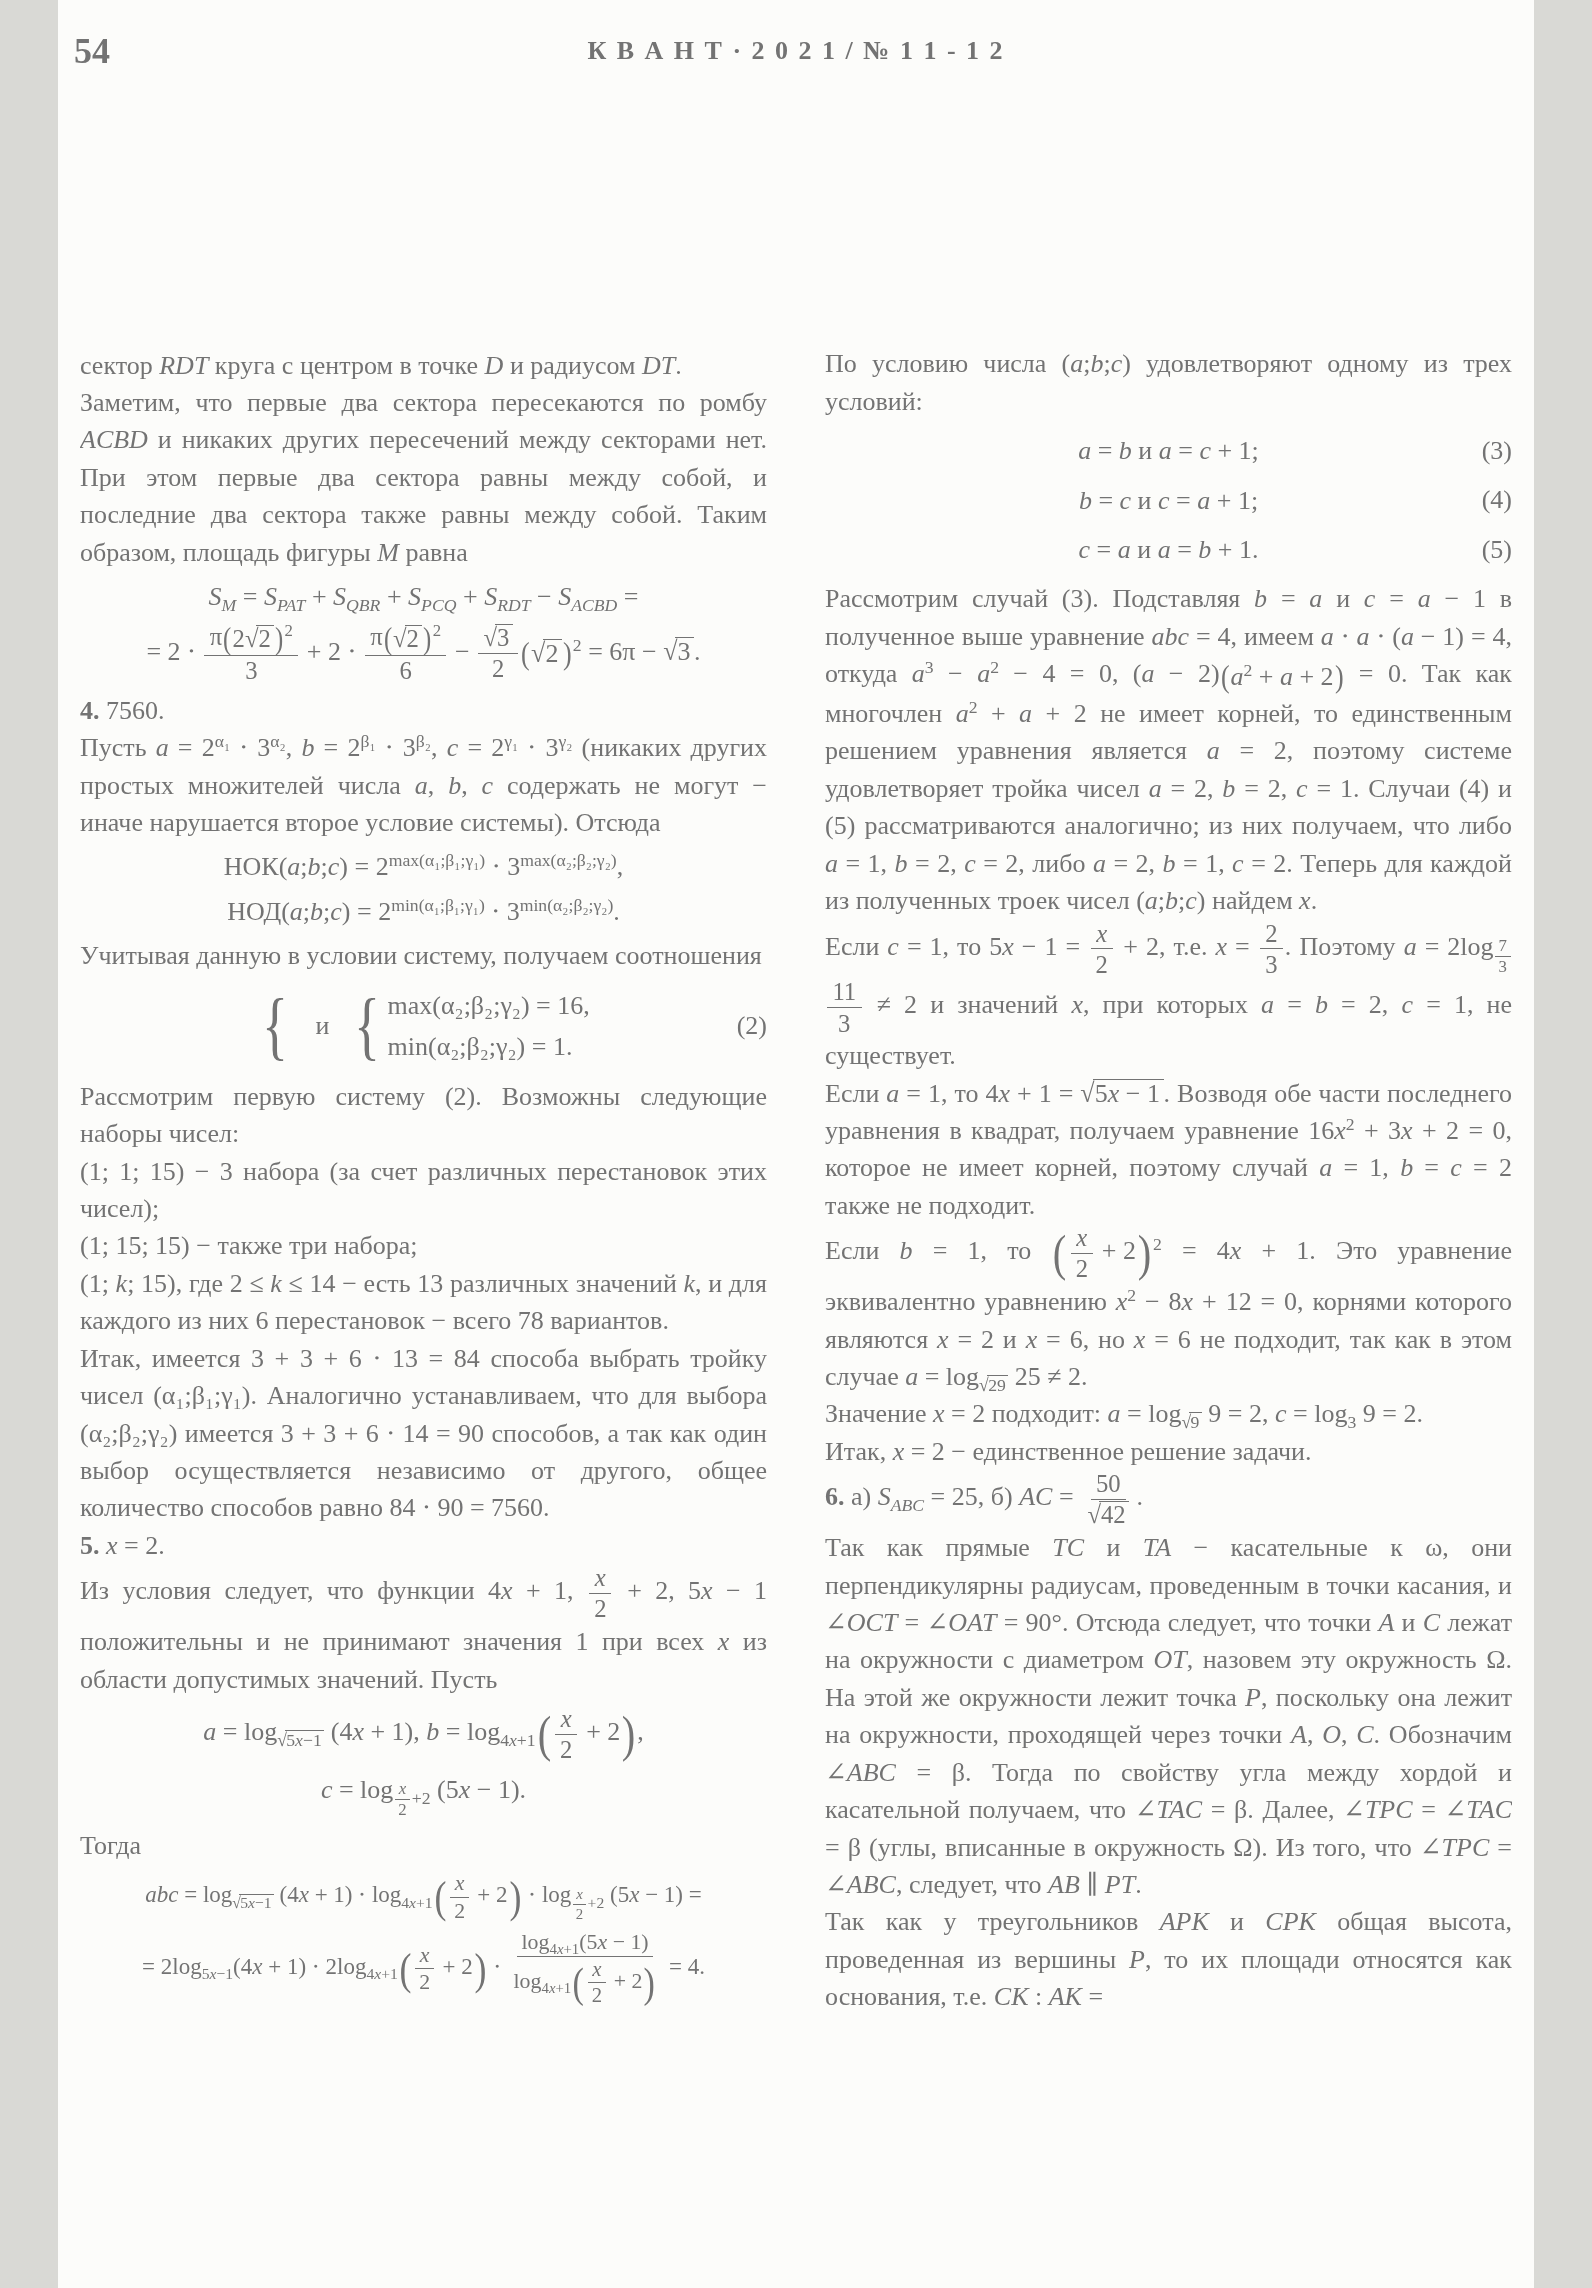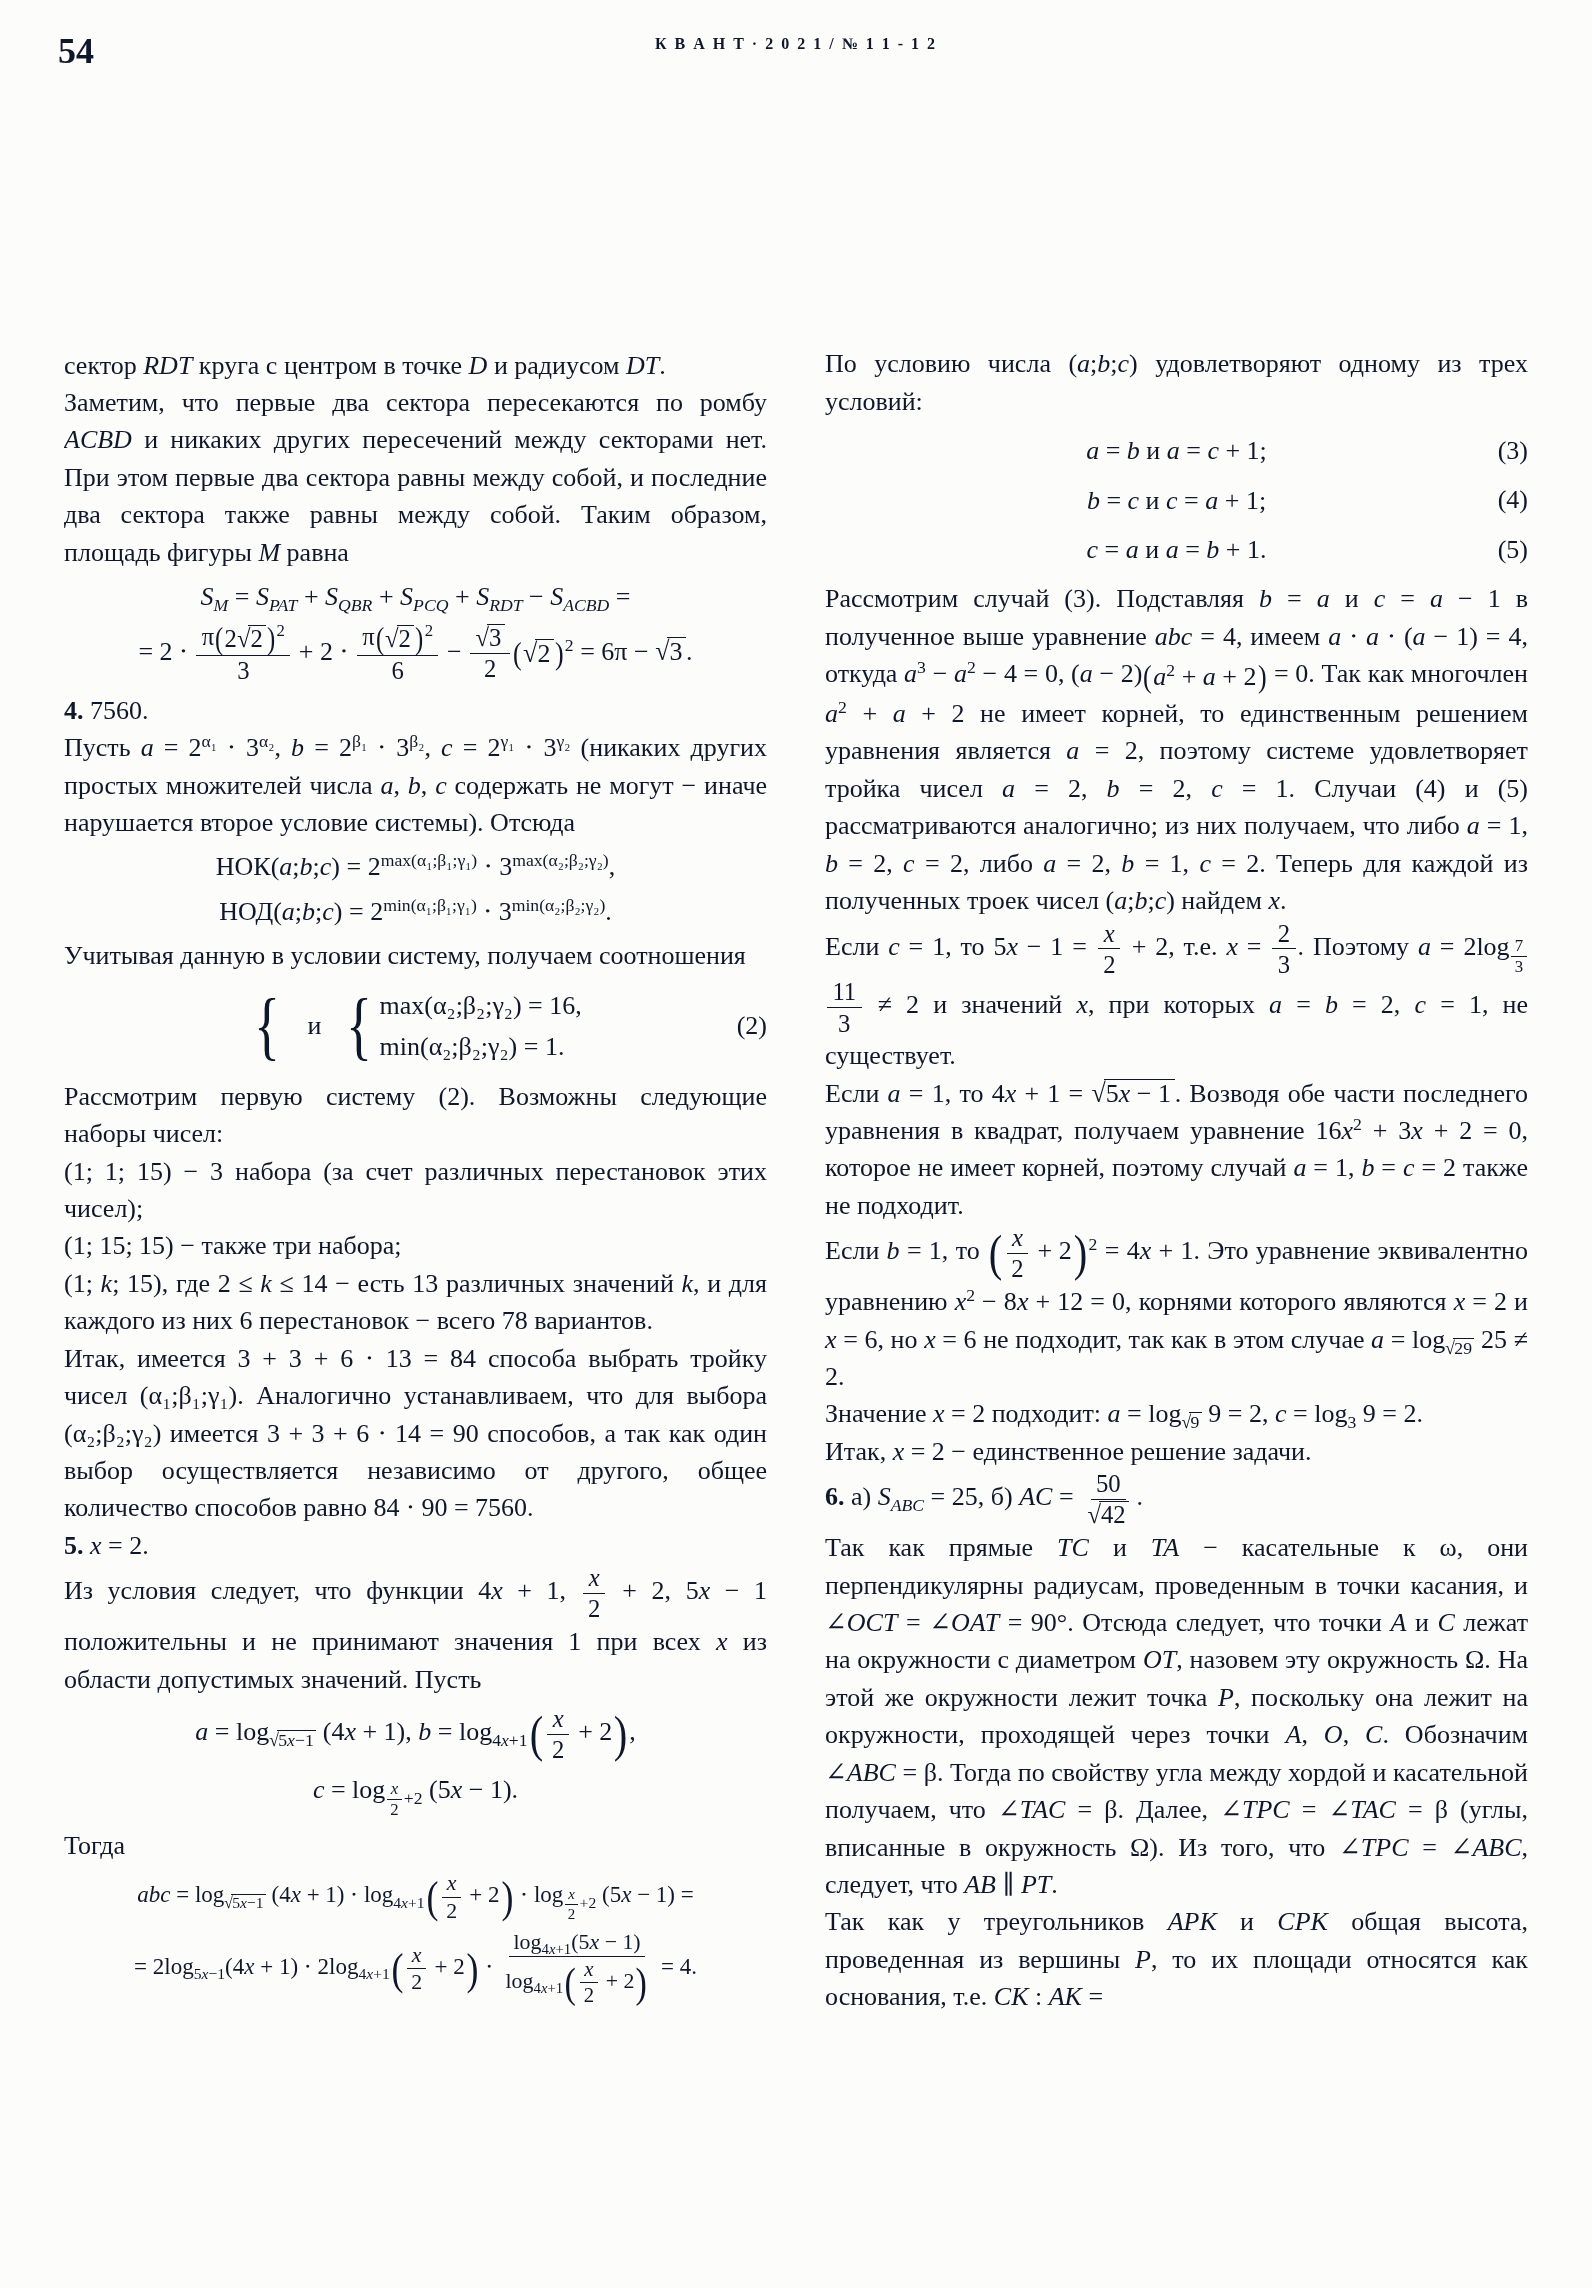--- a/index.html
+++ b/index.html
@@ -1,24 +1,24 @@
 <!DOCTYPE html>
 <html><head>
 <meta charset="utf-8">
 <style>
   html,body{margin:0;padding:0;background:#d9d9d5;}
   .page{
-    width:1592px;height:2289px;margin:0 auto;background:#fcfcfa;color:#0f172a;
+    width:1476px;height:2289px;margin:0 auto;background:#fcfcfa;color:#737373;
     font-family:"Liberation Serif","DejaVu Serif",serif;
     font-size:26px;line-height:1.44;box-sizing:border-box;
-    padding:26px 64px 0;overflow:hidden;
+    padding:26px 22px 0;overflow:hidden;
   }
   .header{position:relative;height:56px;margin-bottom:14px;}
   .pagenum{position:absolute;left:-6px;top:0;font-size:36px;font-weight:bold;}
-  .journal{position:absolute;left:0;right:0;top:6px;text-align:center;font-size:16px;font-weight:bold;letter-spacing:2px;}
+  .journal{position:absolute;left:0;right:0;top:6px;text-align:center;font-size:26px;font-weight:bold;letter-spacing:2px;}
   .columns{display:flex;gap:58px;height:2169px;overflow:hidden;align-items:center;}
   .col{flex:1 1 0;min-width:0;}
   .para{margin:0;text-align:justify;}
   .eq{position:relative;text-align:center;margin:7px 0;}
   .eq .eqbody{display:inline-block;max-width:100%;}
   .eq.compact{font-size:23px;}
   .eqtag{position:absolute;right:0;top:50%;transform:translateY(-50%);}
   .condeq{margin:12px 0;}
   
   .it{font-style:italic;}

